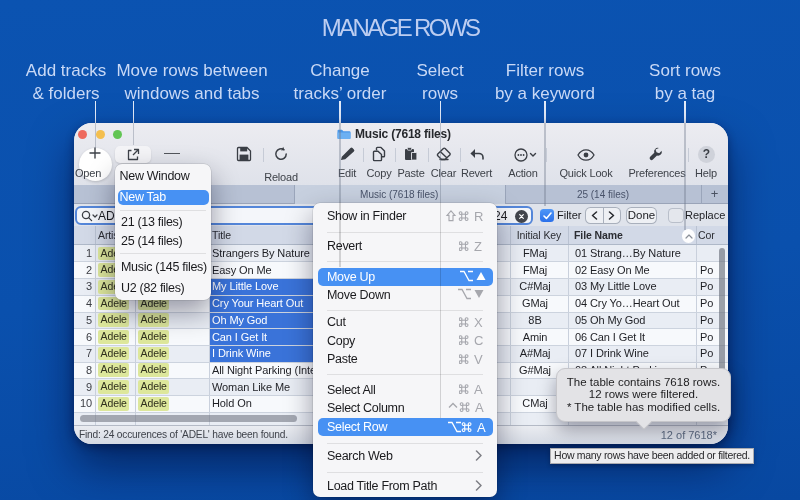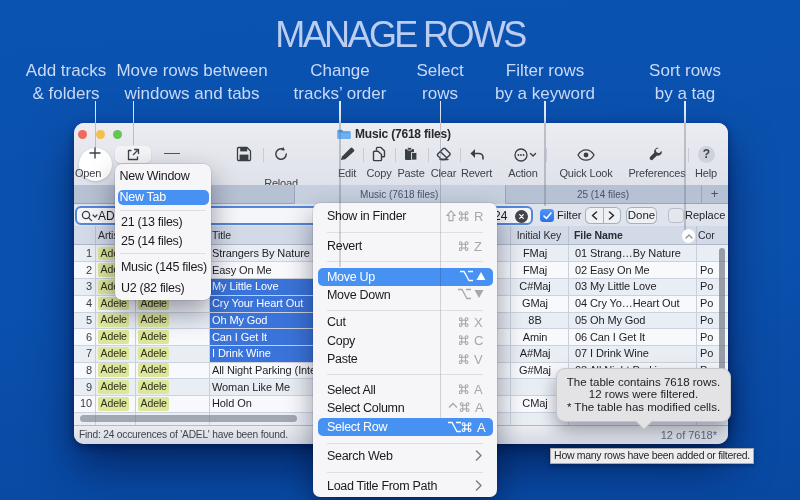--- a/index.html
+++ b/index.html
@@ -1,29 +1,29 @@
 <!DOCTYPE html>
 <html><head>
 <meta charset="utf-8">
 <style>
 * { margin:0; padding:0; box-sizing:border-box; }
 html,body { width:800px; height:500px; overflow:hidden; }
 body { font-family:"Liberation Sans", sans-serif; }
 #stage { position:relative; width:800px; height:500px; background:linear-gradient(175deg,#0b53b1 0%,#0a50ad 55%,#0848a1 100%); overflow:hidden; }
 #title { position:absolute; top:13.5px; left:0; width:800px; text-align:center;
-  font-size:36px; font-weight:400; color:#bccdf1; letter-spacing:-2.6px; }
+  font-size:24px; font-weight:400; color:#bccdf1; letter-spacing:-2.6px; }
 .lbl { position:absolute; color:#c9d9f6; font-size:17px; line-height:23px; text-align:center; }
 .cline { position:absolute; width:1.5px; }
 .cl-sky { background:rgba(240,246,255,0.95); }
 .cl-win { background:rgba(110,120,140,0.38); z-index:30; }
 .cl-menu { background:rgba(0,0,0,0.15); z-index:50; }
 
 
 #win { position:absolute; left:74px; top:123px; width:654px; height:321px;
-  border-radius:10px; background:#e4e6ec; overflow:hidden;
+  border-radius:18px; background:#e4e6ec; overflow:hidden;
   box-shadow:0 22px 44px rgba(0,8,45,0.55), 0 3px 9px rgba(0,10,50,0.45); }
 #chrome { position:absolute; left:0; top:0; width:654px; height:62px;
   background:linear-gradient(#ecECF1, #dfe2ea); }
 .tl { position:absolute; top:6.5px; width:9px; height:9px; border-radius:50%; }
 #wtitle { position:absolute; top:4px; left:281px; font-size:12px; font-weight:700; color:#26282c; letter-spacing:-0.2px; }
 .titem { position:absolute; text-align:center; color:#3e4249; font-size:11px; letter-spacing:-0.2px; }
 .ticon { position:absolute; }
 .tsep { position:absolute; top:25px; width:1px; height:14px; background:#c6cbd6; }
 #tabbar { position:absolute; left:0; top:62px; width:654px; height:19px; background:#b7c1d4;
   font-size:10px; color:#49536a; border-bottom:0.5px solid #9aa4b8; }
@@ -126,21 +126,21 @@
           <rect x="4.2" y="1.8" width="7" height="3.6" fill="#3a3e45"></rect>
           <rect x="3.6" y="8.6" width="8.8" height="5.6" fill="#3a3e45"></rect>
         </svg>
       <div class="titem" style="left:150px; top:43.5px; width:40px;margin-top:38px;">Save</div>
       <div class="tsep" style="left:188.5px;"></div>
 
       <svg class="ticon" style="left:199px; top:23px;" width="16" height="16" viewBox="0 0 16 16">
           <path d="M13.2 8 a5.2 5.2 0 1 1 -2.2-4.2" fill="none" stroke="#3a3e45" stroke-width="1.5" stroke-linecap="round"></path>
           <path d="M10.2 0.8 L11.4 3.9 L8.2 4.6 Z" fill="#3a3e45"></path>
         </svg>
-      <div class="titem" style="left:182px; top:54px; width:50px;">Reload</div>
+      <div class="titem" style="left:182px; top:48px; width:50px;">Reload</div>
 
       <svg class="ticon" style="left:265px; top:23px;" width="16" height="16" viewBox="0 0 16 16">
           <path d="M2 14 L2.8 10.8 L11.5 2.1 a1.4 1.4 0 0 1 2 0 l1.4 1.4 a1.4 1.4 0 0 1 0 2 L6.2 13.2 L2 14 Z" fill="#3a3e45"></path>
         </svg>
       <div class="titem" style="left:253px; top:43.5px; width:40px;">Edit</div>
       <div class="tsep" style="left:289px;"></div>
 
       <svg class="ticon" style="left:297px; top:23px;" width="16" height="16" viewBox="0 0 16 16">
           <path d="M5.5 4.5 V2.2 a0.8 0.8 0 0 1 0.8-0.8 H10 L13.5 5 V10 a0.8 0.8 0 0 1 -0.8 0.8 H10.8" fill="none" stroke="#3a3e45" stroke-width="1.4" stroke-linejoin="round"></path>
           <path d="M2.5 6 a0.8 0.8 0 0 1 0.8-0.8 H7 L10.5 8.5 V13.8 a0.8 0.8 0 0 1 -0.8 0.8 H3.3 a0.8 0.8 0 0 1 -0.8-0.8 Z" fill="none" stroke="#3a3e45" stroke-width="1.4" stroke-linejoin="round"></path>

